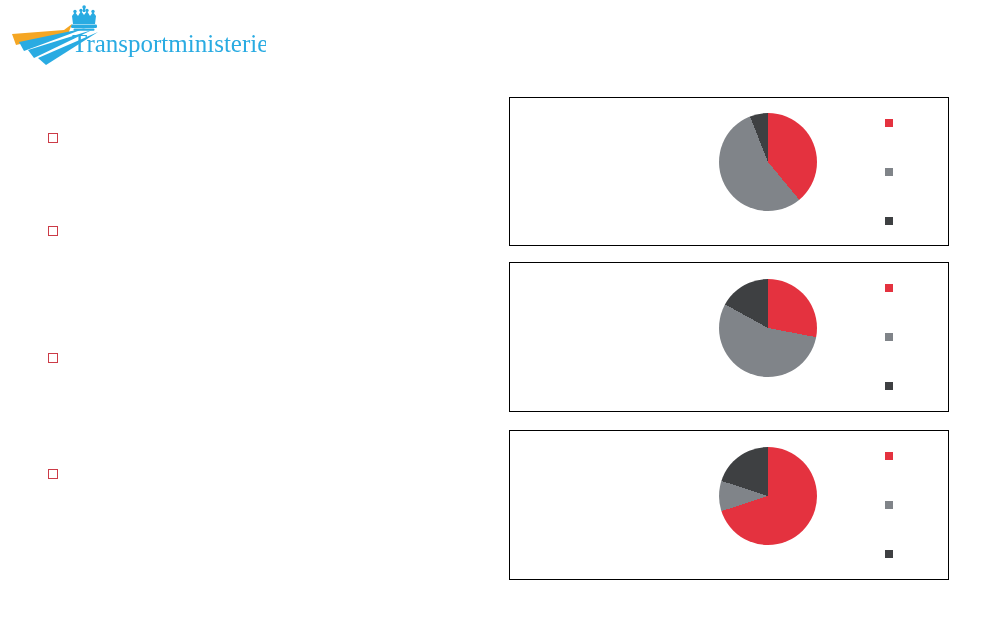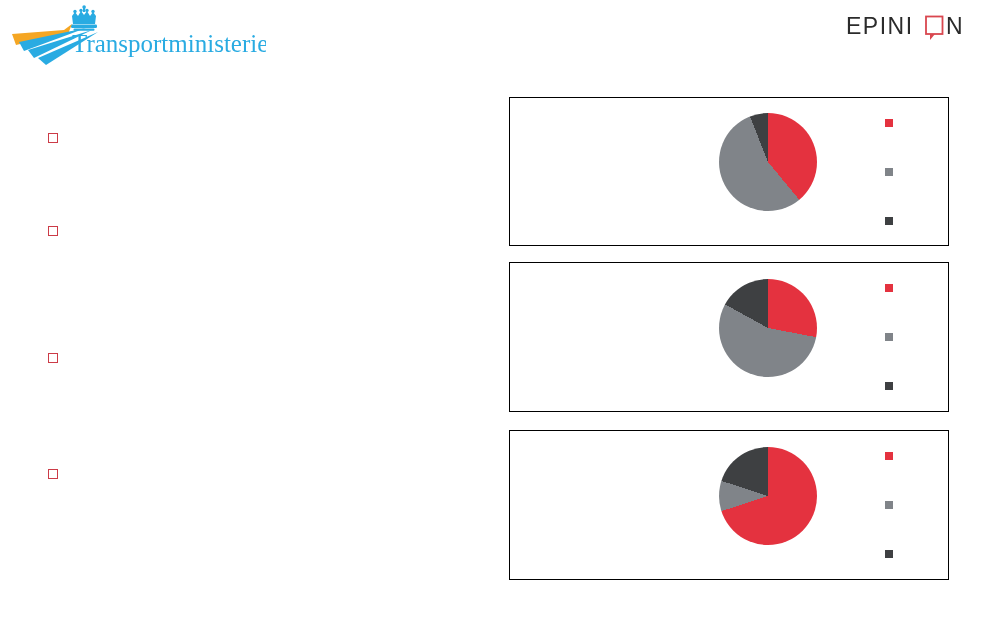--- a/index.html
+++ b/index.html
@@ -140,31 +140,20 @@
         <path d="M6 30 L58 26 L66 20 L62 30 L72 26 L10 41 Z" fill="#F5A623"></path>
         <path d="M13 38 L80 24 L18 47 Z" fill="#29ABE2"></path>
         <path d="M22 46 L86 26 L28 54 Z" fill="#29ABE2"></path>
         <path d="M32 54 L92 28 L40 61 Z" fill="#29ABE2"></path>
       </g>
 
       <text x="66" y="48" font-family="'Liberation Serif', serif" font-size="25" fill="#29ABE2">Transportministeriet</text>
     </svg>
   </div>
 
-  <div class="epinion-logo">
-    <svg width="132" height="30" viewBox="0 0 132 30" xmlns="http://www.w3.org/2000/svg">
-      <text x="0" y="22" font-family="'Liberation Sans', sans-serif" font-size="23" letter-spacing="1.5" fill="#2b2b2b">EPINI</text>
-
-      <g>
-        <rect x="80" y="4.5" width="16.5" height="17.5" fill="none" stroke="#d9474f" stroke-width="1.8"></rect>
-        <path d="M84 22 L84 28 L89 22 Z" fill="#d9474f"></path>
-      </g>
-      <text x="100" y="22" font-family="'Liberation Sans', sans-serif" font-size="23" fill="#2b2b2b">N</text>
-    </svg>
-  </div>
 </div>
 
 <div class="bullet-list">
   <div class="bullet-row" style="top:131px">
     <span class="bullet-marker" style="border-color: rgb(204, 59, 71);"></span>
     <span class="bullet-text"></span>
   </div>
   <div class="bullet-row" style="top:224px">
     <span class="bullet-marker" style="border-color: rgb(204, 59, 71);"></span>
     <span class="bullet-text"></span>

